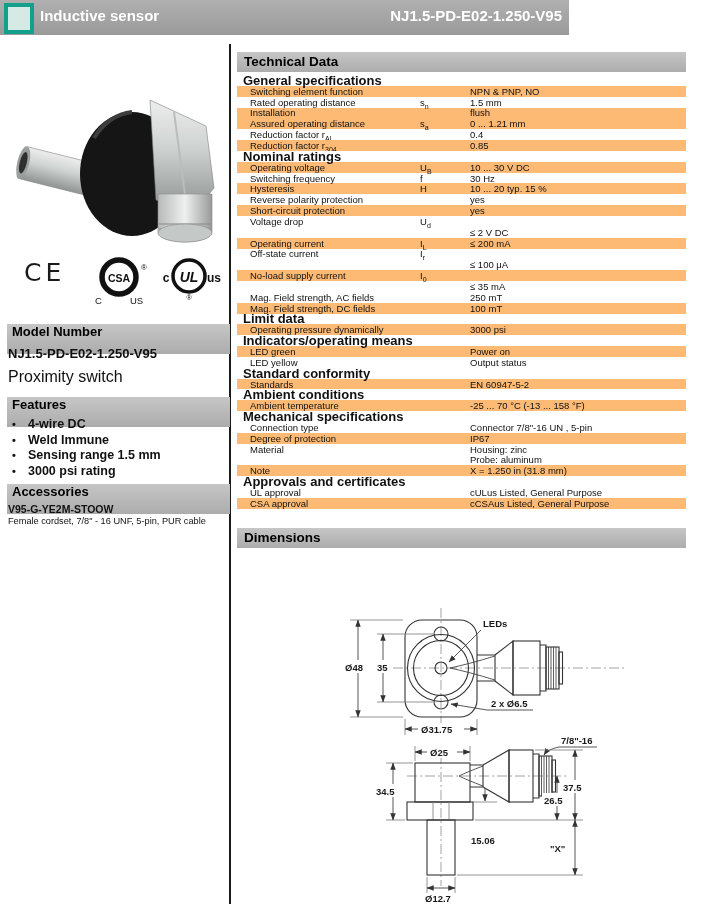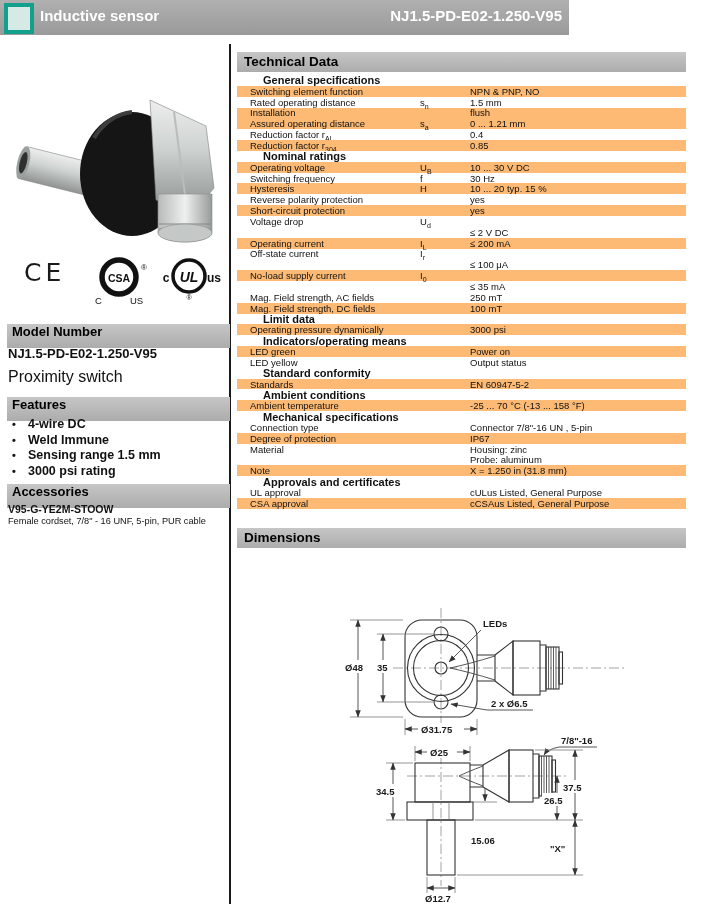--- a/index.html
+++ b/index.html
@@ -9,41 +9,41 @@
   .hdr{position:absolute;left:0;top:0;width:569px;height:35px;
        background:linear-gradient(180deg,#b0b0b0,#9a9a9a);}
   .hdr .brand{position:absolute;left:4px;top:3px;width:22px;height:23px;
        background:#d6eae5;border:4px solid #12a08d;}
   .hdr .title{position:absolute;left:40px;top:7px;font-size:15px;font-weight:bold;color:#fff;}
   .hdr .model{position:absolute;right:7px;top:7px;font-size:15px;font-weight:bold;color:#fff;}
   .vdiv{position:absolute;left:229px;top:44px;width:2px;height:860px;background:#1a1a1a;}
   
   .gbar{position:absolute;background:linear-gradient(180deg,#c6c6c6,#acacac);
         font-weight:bold;color:#000;}
-  .lbar{left:7px;width:223px;height:24px;line-height:16px;font-size:13px;padding-left:5px;box-sizing:border-box;}
+  .lbar{left:7px;width:223px;height:30px;line-height:16px;font-size:13px;padding-left:5px;box-sizing:border-box;}
   .rbar{left:237px;width:449px;height:20px;line-height:20px;font-size:13.5px;padding-left:7px;box-sizing:border-box;}
   
   .mno{position:absolute;left:8px;top:346px;font-size:13px;font-weight:bold;}
   .mdesc{position:absolute;left:8px;top:368px;font-size:16px;}
   .feats{position:absolute;left:10px;top:417px;width:218px;}
   .feat{display:flex;font-size:12.5px;font-weight:bold;line-height:15.5px;}
   .feat .fb{width:16px;text-align:left;padding-left:2px;font-size:11px;}
   .accm{position:absolute;left:8px;top:503px;font-size:10.5px;font-weight:bold;}
   .accd{position:absolute;left:8px;top:516px;font-size:9.2px;}
   .logos{position:absolute;left:0;top:250px;width:229px;height:56px;}
   .ce{position:absolute;left:24px;top:8px;font-family:"DejaVu Sans",sans-serif;
       font-size:25px;letter-spacing:4px;color:#1a1a1a;text-align:right;}
   
   .tdtable{position:absolute;left:237px;top:75px;width:449px;font-size:9.5px;}
   .trow{display:flex;height:10.85px;align-items:center;white-space:nowrap;}
   .trow.stripe{background:#fdba74;}
   .trow .tl{width:183px;box-sizing:border-box;padding-left:13px;overflow:hidden;}
   .trow .tsym{width:50px;box-sizing:border-box;}
   .trow .tval{flex:1;}
-  .trow.thead .th{padding-left:6px;font-weight:bold;font-size:11px;margin-left:20px;}
+  .trow.thead .th{padding-left:6px;font-weight:bold;font-size:13px;}
   sub{font-size:7px;line-height:0;}
   
   .dwg{position:absolute;left:237px;top:552px;}
   .out{stroke:#333;stroke-width:1.1;fill:none;}
   .dim{stroke:#444;stroke-width:0.9;fill:none;}
   .ext{stroke:#7a7a7a;stroke-width:0.8;fill:none;}
   .cl{stroke:#8a8a8a;stroke-width:0.8;fill:none;stroke-dasharray:10 3 2 3;}
   .dl{font-family:"Liberation Sans","DejaVu Sans",sans-serif;font-size:9.5px;font-weight:bold;fill:#1a1a1a;}
   .lbg{fill:#fff;}
   .thl{stroke:#333;stroke-width:0.8;}

